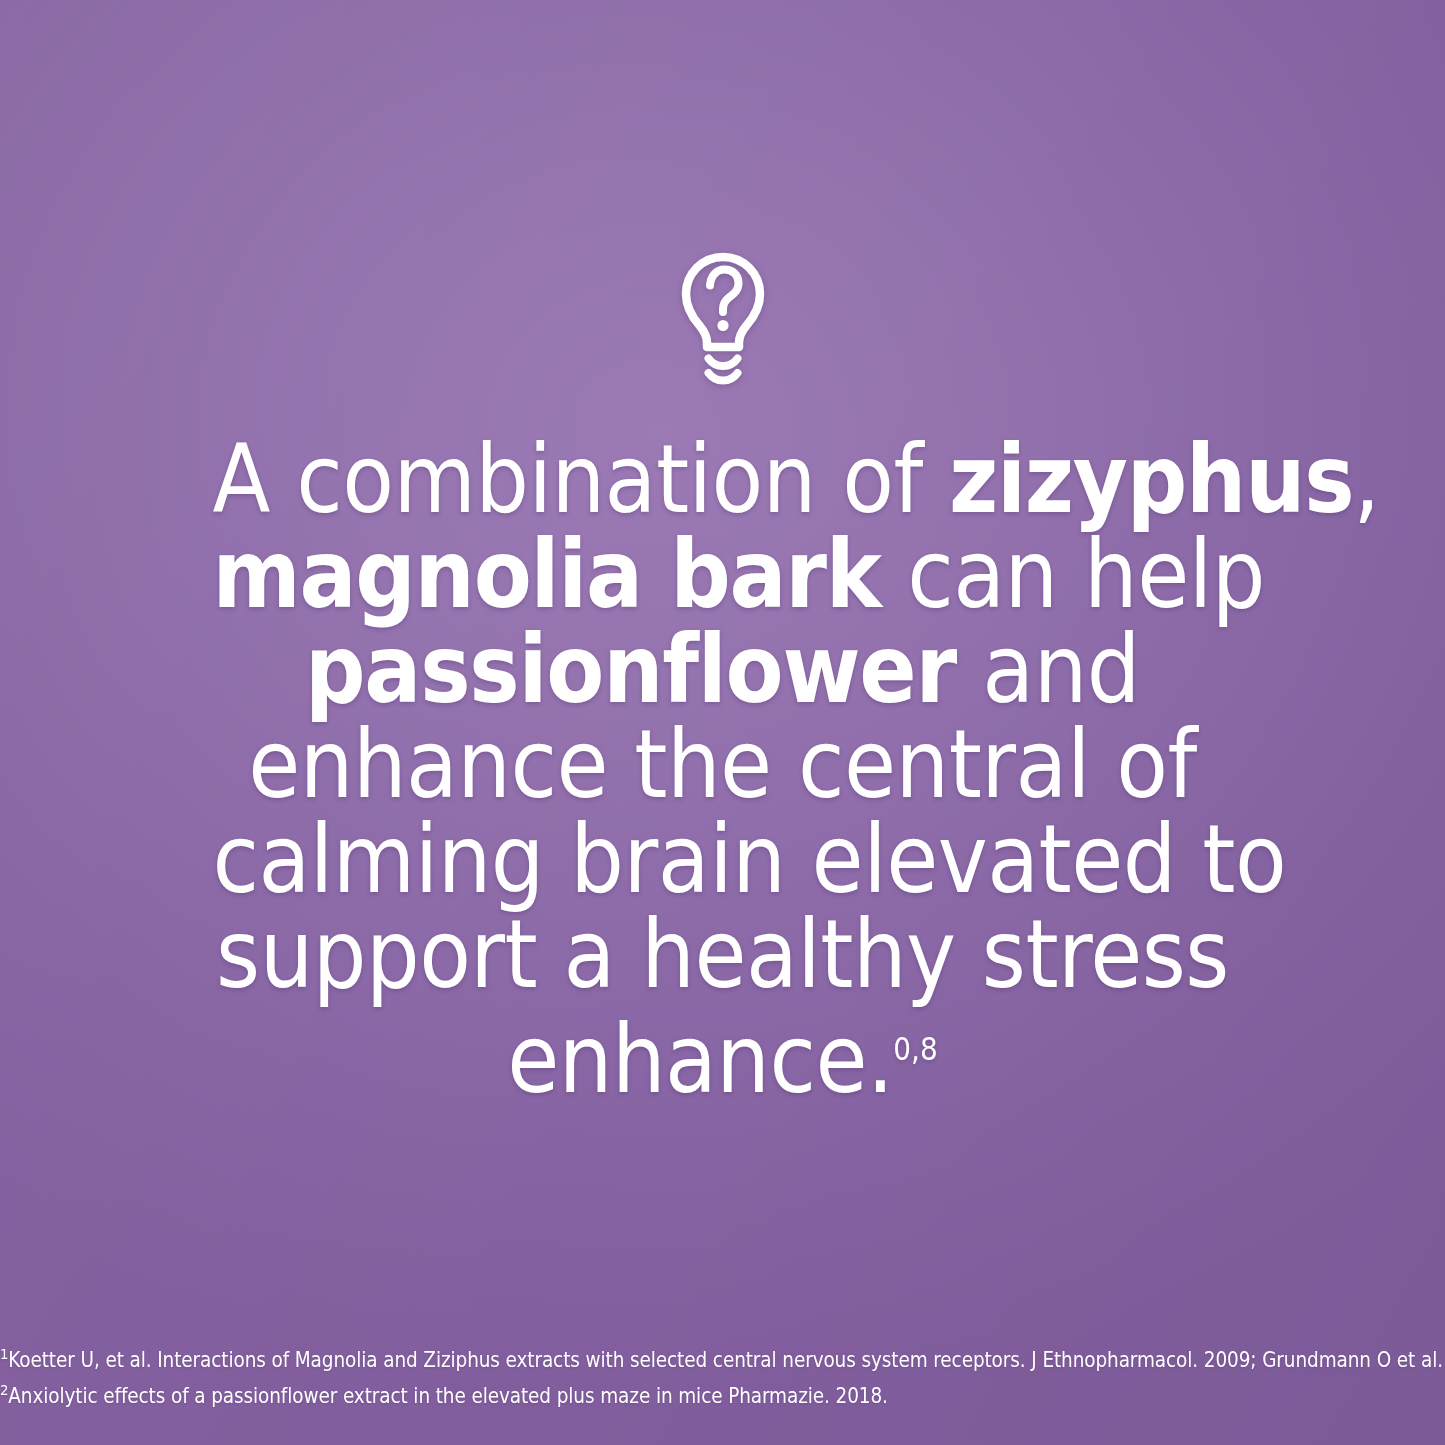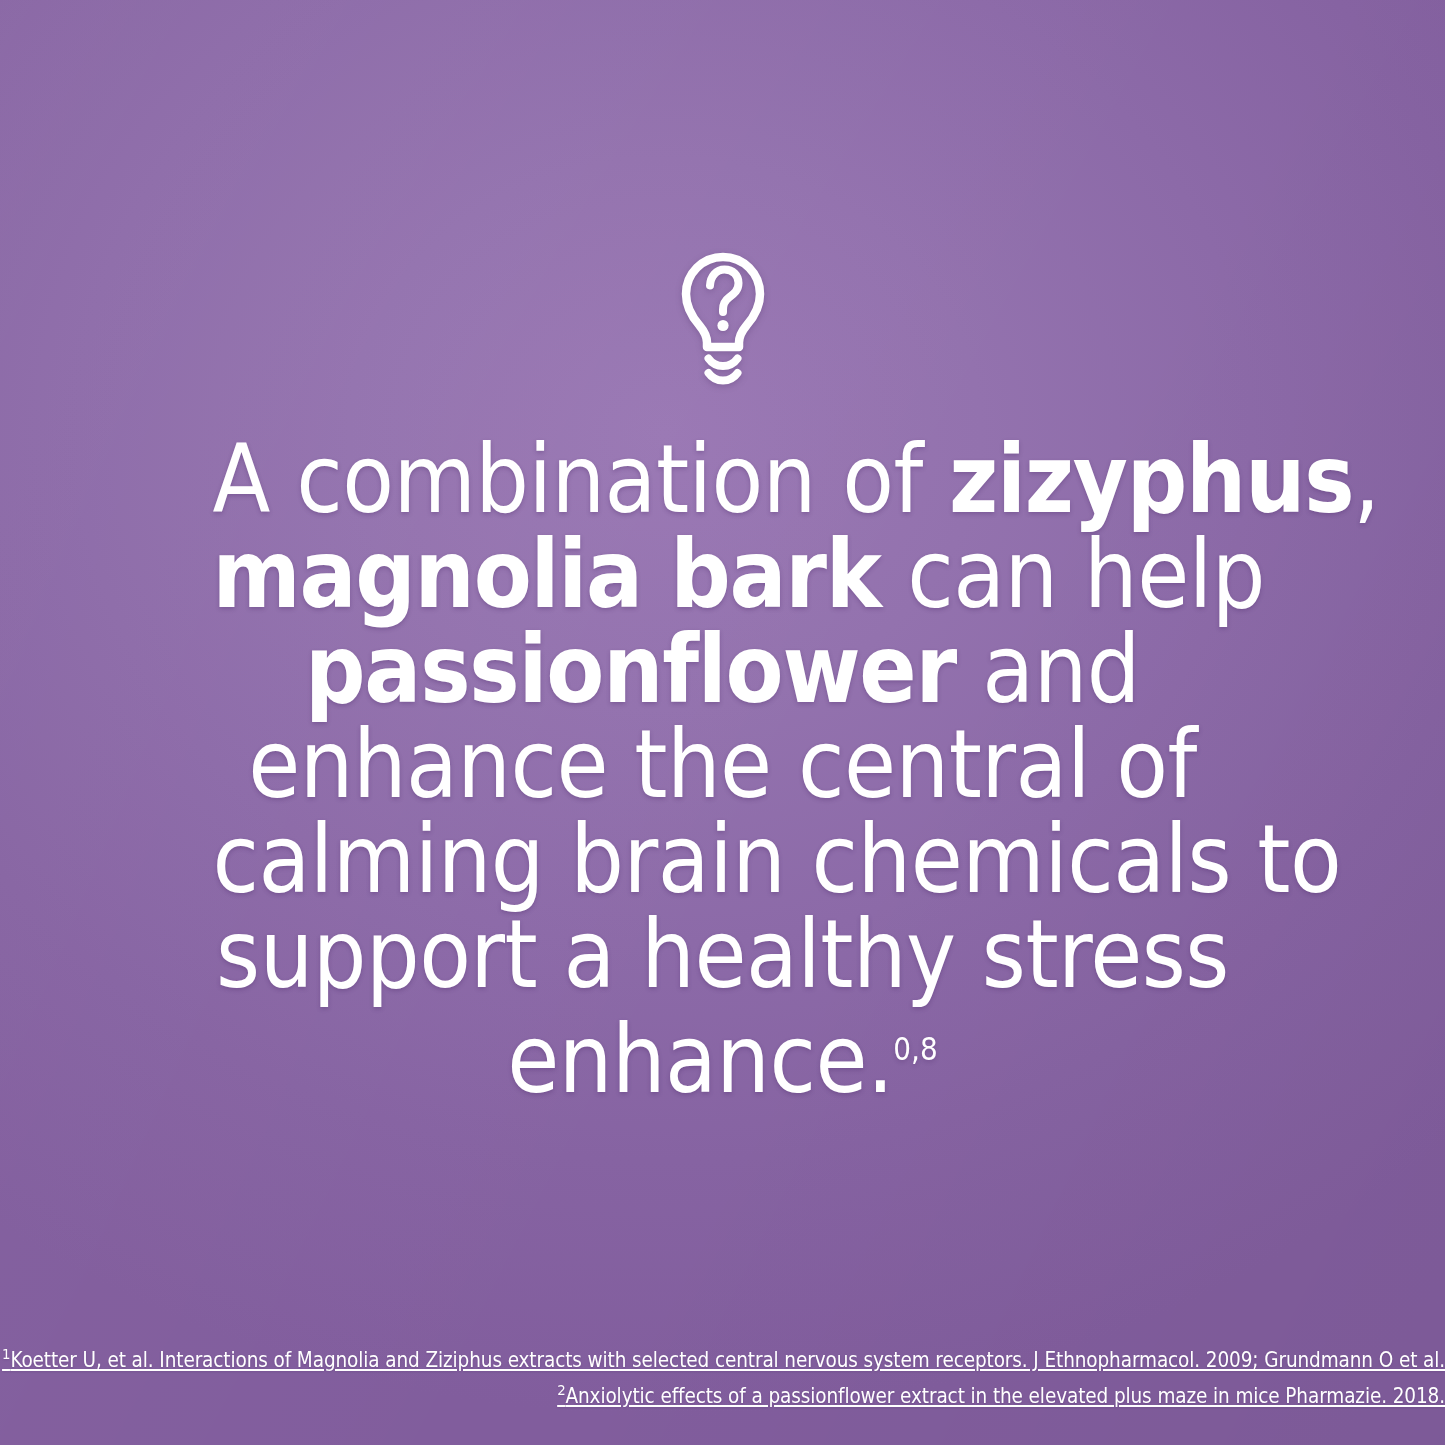--- a/index.html
+++ b/index.html
@@ -93,29 +93,28 @@
     letter-spacing: 0;
   }
 
   
   .footnotes {
     position: absolute;
     left: 0;
     right: 0;
     bottom: 34px;
     z-index: 3;
-    text-align: right;
+    text-align: left;
     color: #ffffff;
     font-family: "Liberation Sans Narrow", "DejaVu Sans Condensed", "Liberation Sans", sans-serif;
     font-size: 20.5px;
     line-height: 29px;
     font-weight: 400;
     letter-spacing: -0.1px;
     text-shadow: 0 1px 2px rgba(70,38,98,0.22);
-    text-decoration: underline;
   }
   .footnotes .fn-line {
     display: block;
     white-space: nowrap;
   }
   .footnotes sup {
     font-size: 0.72em;
     vertical-align: super;
   }
 </style>
@@ -152,21 +151,21 @@
 
       <circle cx="46" cy="73.5" r="5.6" fill="#ffffff"></circle>
     </svg>
   </div>
 
   <div class="headline">
     <span class="hl-line"><span>A combination of </span><b>zizyphus</b><span>,</span></span>
     <span class="hl-line"><span></span><b>magnolia bark</b><span> can help</span></span>
     <span class="hl-line"><span></span><b>passionflower</b><span> and</span></span>
     <span class="hl-line"><span>enhance the central of</span></span>
-    <span class="hl-line"><span>calming brain chemicals to</span></span>
+    <span class="hl-line"><span>calming brain elevated to</span></span>
     <span class="hl-line"><span>support a healthy stress</span></span>
     <span class="hl-line"><span>enhance.</span><sup>0,8</sup></span>
   </div>
 
   <div class="footnotes">
     <span class="fn-line"><sup>1</sup><span>Koetter U, et al. Interactions of Magnolia and Ziziphus extracts with selected central nervous system receptors. J Ethnopharmacol. 2009; Grundmann O et al.</span></span>
     <span class="fn-line"><sup>2</sup><span>Anxiolytic effects of a passionflower extract in the elevated plus maze in mice Pharmazie. 2018.</span></span>
   </div>
 
 </div>

